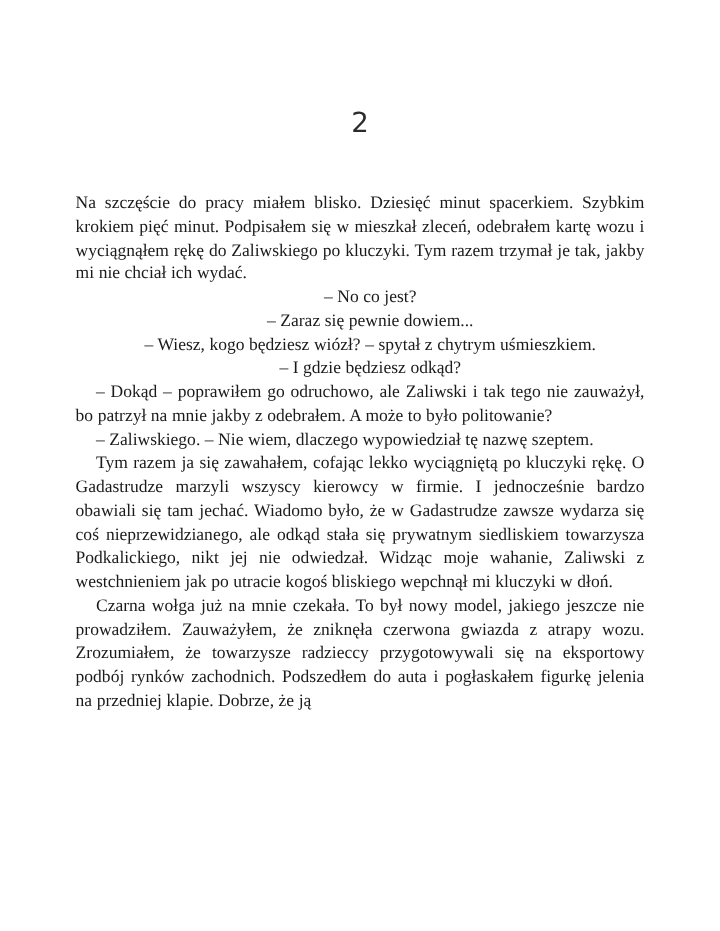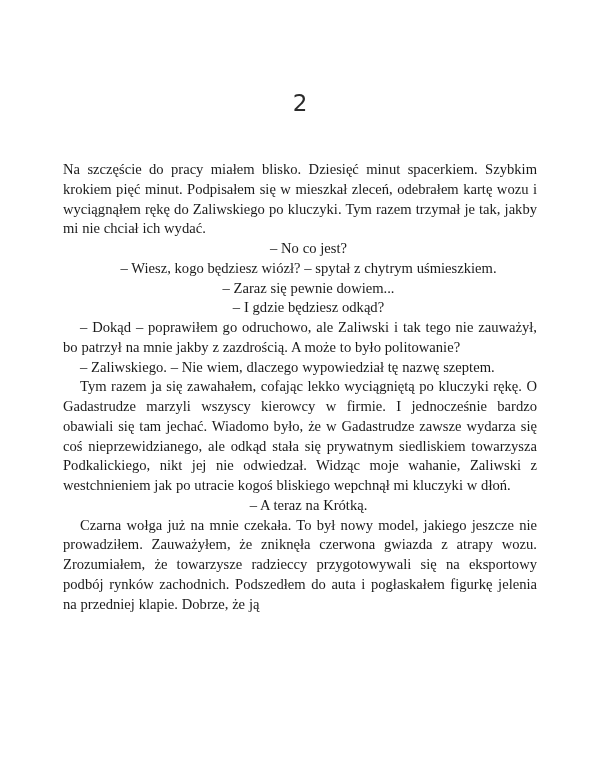--- a/index.html
+++ b/index.html
@@ -82,23 +82,22 @@
 </head>
 <body>
 
 <div class="page">
 
   <div class="chapter-number">2</div>
 
   <div class="text-column">
       <p class="para narrative flush">Na szczęście do pracy miałem blisko. Dziesięć minut spacerkiem. Szybkim krokiem pięć minut. Podpisałem się w mieszkał zleceń, odebrałem kartę wozu i wyciągnąłem rękę do Zaliwskiego po kluczyki. Tym razem trzymał je tak, jakby mi nie chciał ich wydać.</p>
       <p class="para dialogue">– No co jest?</p>
+      <p class="para dialogue">– Zaraz się pewnie dowiem...</p>
       <p class="para dialogue">– Wiesz, kogo będziesz wiózł? – spytał z chytrym uśmieszkiem.</p>
-      <p class="para dialogue">– Zaraz się pewnie dowiem...</p>
       <p class="para dialogue">– I gdzie będziesz odkąd?</p>
-      <p class="para dialogue multiline">– Dokąd – poprawiłem go odruchowo, ale Zaliwski i tak tego nie zauważył, bo patrzył na mnie jakby z zazdrością. A może to było politowanie?</p>
+      <p class="para dialogue multiline">– Dokąd – poprawiłem go odruchowo, ale Zaliwski i tak tego nie zauważył, bo patrzył na mnie jakby z odebrałem. A może to było politowanie?</p>
       <p class="para dialogue multiline">– Zaliwskiego. – Nie wiem, dlaczego wypowiedział tę nazwę szeptem.</p>
       <p class="para narrative">Tym razem ja się zawahałem, cofając lekko wyciągniętą po kluczyki rękę. O Gadastrudze marzyli wszyscy kierowcy w firmie. I jednocześnie bardzo obawiali się tam jechać. Wiadomo było, że w Gadastrudze zawsze wydarza się coś nieprzewidzianego, ale odkąd stała się prywatnym siedliskiem towarzysza Podkalickiego, nikt jej nie odwiedzał. Widząc moje wahanie, Zaliwski z westchnieniem jak po utracie kogoś bliskiego wepchnął mi kluczyki w dłoń.</p>
-      <p class="para dialogue">– A teraz na Krótką.</p>
       <p class="para narrative">Czarna wołga już na mnie czekała. To był nowy model, jakiego jeszcze nie prowadziłem. Zauważyłem, że zniknęła czerwona gwiazda z atrapy wozu. Zrozumiałem, że towarzysze radzieccy przygotowywali się na eksportowy podbój rynków zachodnich. Podszedłem do auta i pogłaskałem figurkę jelenia na przedniej klapie. Dobrze, że ją</p>
     </div>
 
 </div>
 
 </body></html>

